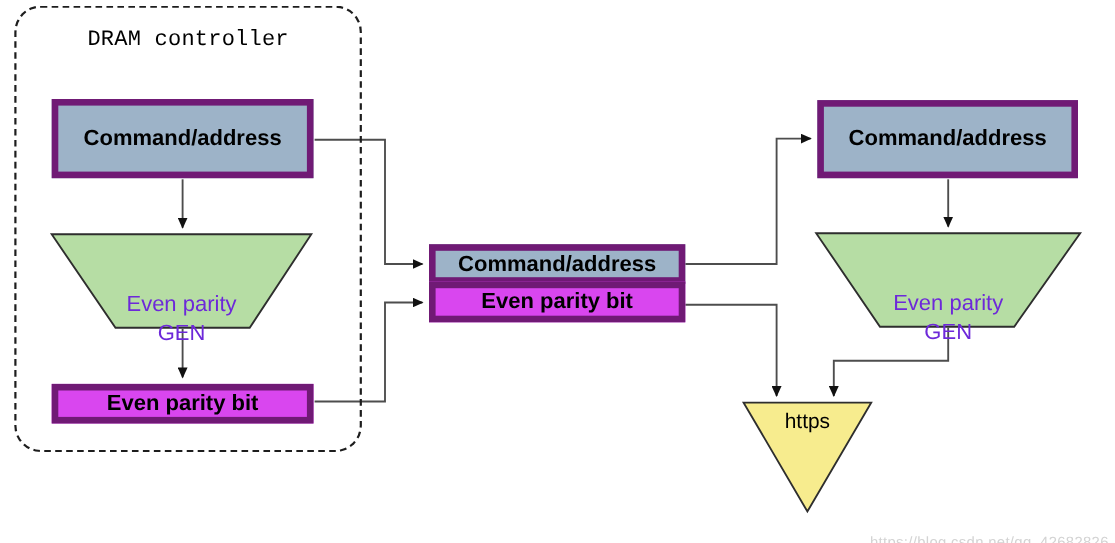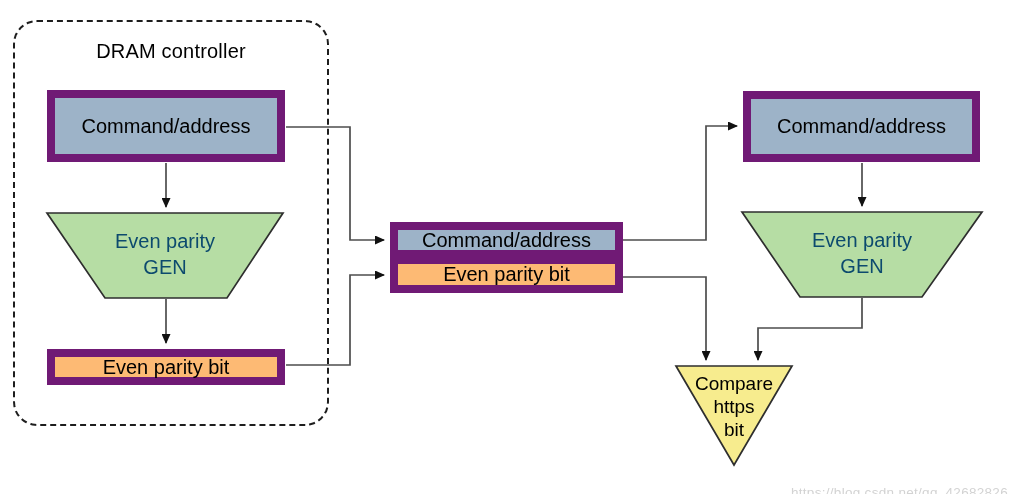--- a/index.html
+++ b/index.html
@@ -3,25 +3,25 @@
 <meta charset="utf-8">
 <style>
   html,body{margin:0;padding:0;background:#ffffff;}
   body{font-family:"Liberation Sans","DejaVu Sans",sans-serif;}
   .canvas{position:relative;width:1014px;height:494px;background:#ffffff;overflow:hidden;}
 
   .group-box{position:absolute;border:2px dashed #1d1d1d;border-radius:24px;background:transparent;}
   .group-title{position:absolute;width:100%;text-align:center;font-size:20px;color:#000;letter-spacing:0.2px;}
 
   .node{position:absolute;display:flex;align-items:center;justify-content:center;
-        font-size:20px;color:#000;border:8px solid #701a75;box-sizing:border-box;text-align:center;}
+        font-size:20px;color:#000;border:6px solid #701a75;box-sizing:border-box;text-align:center;font-weight:bold;}
   .node.blue{background:#9db3c8;}
-  .node.pink{background:#fdba74;}
+  .node.pink{background:#d946ef;}
 
-  .shape-label{position:absolute;text-align:center;font-size:20px;line-height:26px;color:#0c4a6e;pointer-events:none;}
+  .shape-label{position:absolute;text-align:center;font-size:20px;line-height:26px;color:#6d28d9;pointer-events:none;margin-top:36px;}
   .tri-label{position:absolute;text-align:center;font-size:19px;line-height:23px;color:#000;pointer-events:none;}
 
   svg.layer{position:absolute;left:0;top:0;width:1014px;height:494px;}
 
   .watermark{position:absolute;left:752px;top:485px;width:256px;text-align:right;
              font-size:13.5px;color:#d3d3d3;letter-spacing:0.3px;white-space:nowrap;}
 </style>
 </head>
 <body>
 
@@ -43,21 +43,21 @@
       <polyline points="623,277 706,277 706,360" marker-end="url(#arr)"></polyline>
       <polyline points="862,163 862,206" marker-end="url(#arr)"></polyline>
       <polyline points="862,298 862,328 758,328 758,360" marker-end="url(#arr)"></polyline>
     </g>
 
     <polygon points="47,213 283,213 227,298 105,298" fill="#b6dda4" stroke="#2e2e2e" stroke-width="1.7"></polygon>
     <polygon points="742,212 982,212 922,297 800,297" fill="#b6dda4" stroke="#2e2e2e" stroke-width="1.7"></polygon>
     <polygon points="676,366 792,366 734,465" fill="#f7ec8e" stroke="#2e2e2e" stroke-width="1.7"></polygon>
   </svg>
 
-  <div class="group-box" style="left:13px;top:20px;width:312px;height:402px;">
+  <div class="group-box" style="left:13px;top:5px;width:312px;height:402px;font-family:Liberation Mono, monospace;">
     <div class="group-title" style="top:18px;">DRAM controller</div>
   </div>
 
 
   <div class="node blue" style="left:47px;top:90px;width:238px;height:72px;">Command/address</div>
 
   <div class="shape-label" style="left:65px;top:228px;width:200px;">
     <div>Even parity</div>
     <div>GEN</div>
   </div>
@@ -68,20 +68,18 @@
   <div class="node pink" style="left:390px;top:256px;width:233px;height:37px;">Even parity bit</div>
 
   <div class="node blue" style="left:743px;top:91px;width:237px;height:71px;">Command/address</div>
 
   <div class="shape-label" style="left:762px;top:227px;width:200px;">
     <div>Even parity</div>
     <div>GEN</div>
   </div>
 
   <div class="tri-label" style="left:676px;top:372px;width:116px;">
-    <div>Compare</div>
     <div>https</div>
-    <div>bit</div>
   </div>
 
   <div class="watermark">https://blog.csdn.net/qq_42682826</div>
 
 </div>
 
 </body></html>

